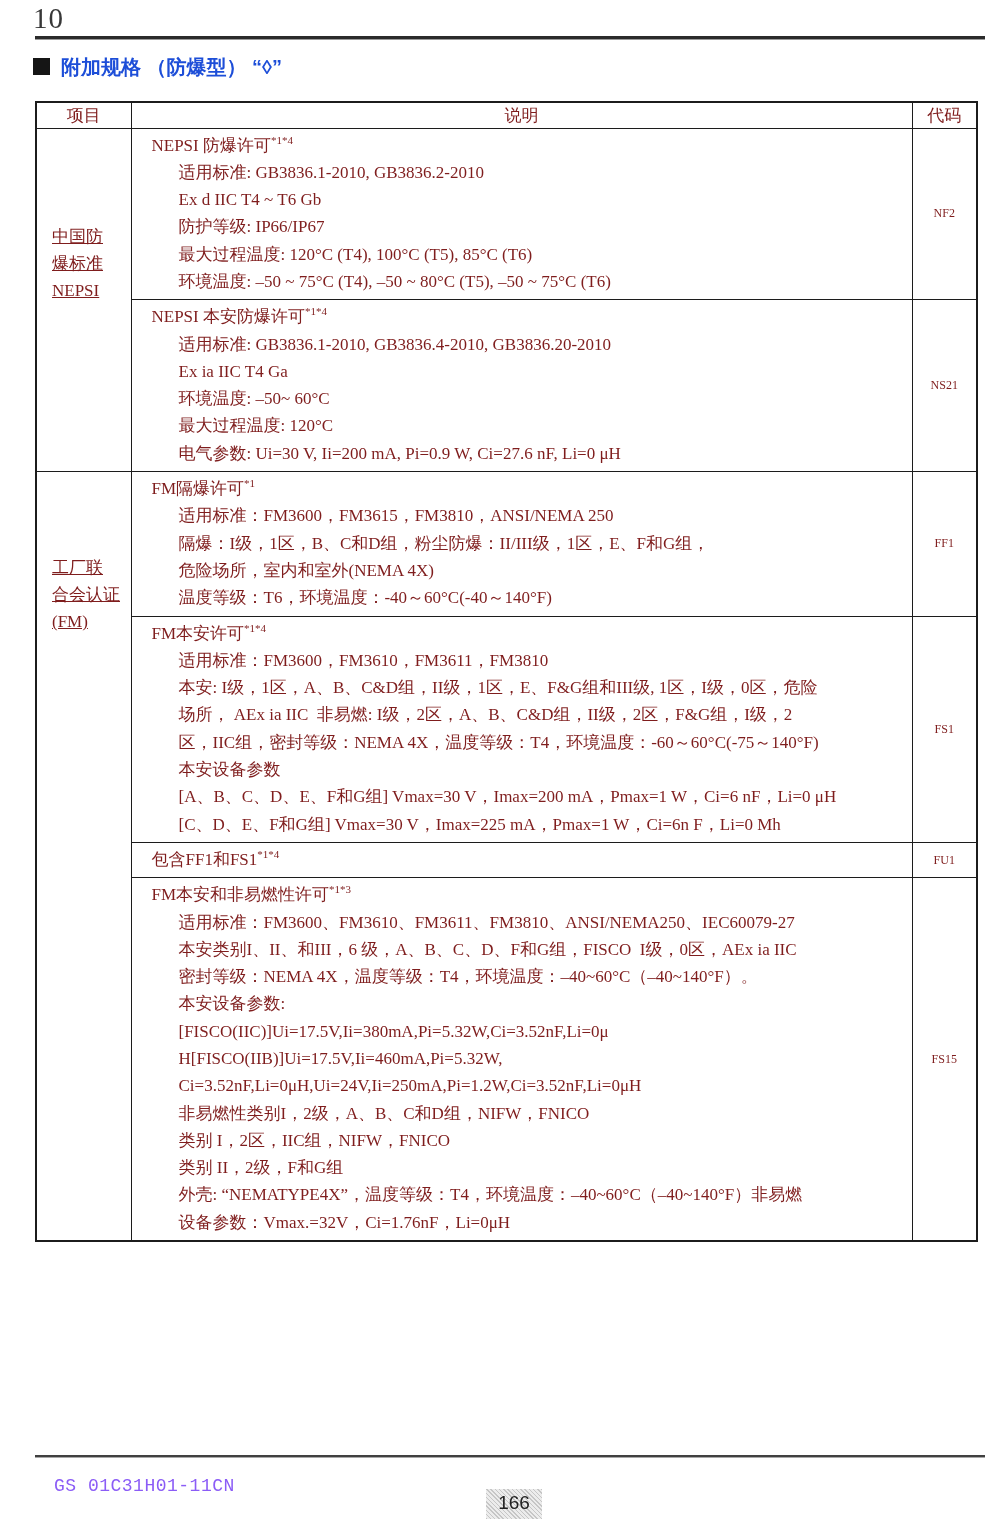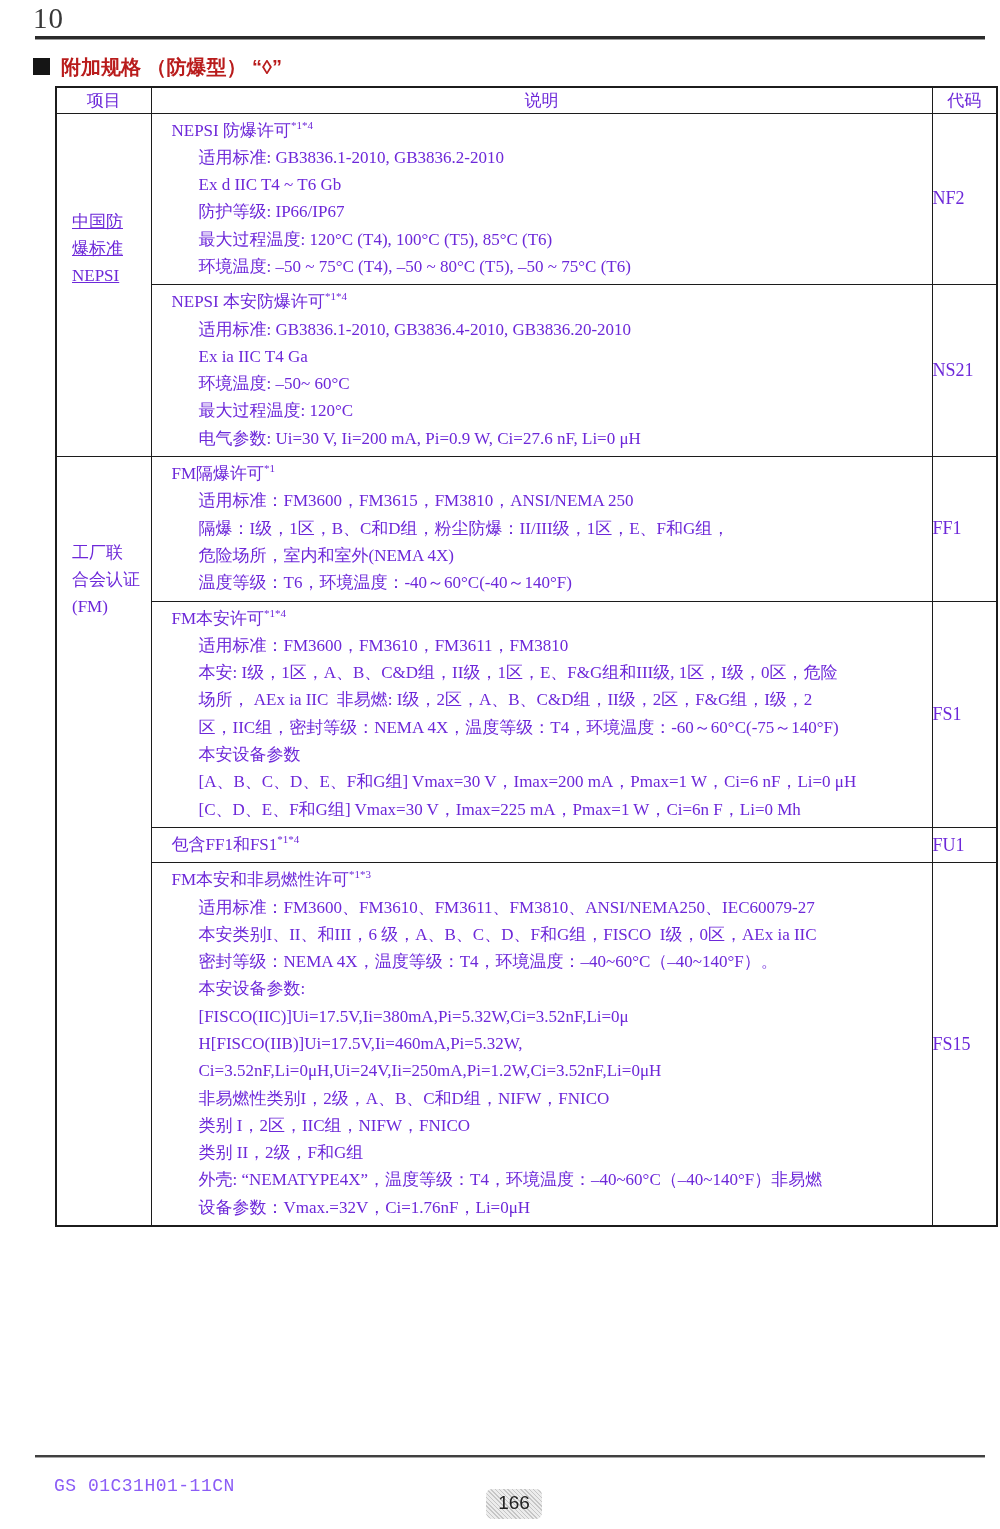--- a/index.html
+++ b/index.html
@@ -14,61 +14,60 @@
     font-family:Liberation Serif, serif;
     font-size:29px; color:#383838; letter-spacing:1px;
   }
   .top-rule {
     position:absolute; left:35px; top:36px; width:950px; height:4px;
     background:#2b2b2b; border-bottom:1px solid #9a9a9a;
   }
   .heading {
     position:absolute; left:33px; top:54px; margin:0;
     font-family:"Liberation Sans","DejaVu Sans",sans-serif;
-    font-weight:bold; font-size:20px; color:#b91c1c;
+    font-weight:bold; font-size:20px; color:#1d4ed8;
     display:flex; align-items:flex-start; gap:11px;
   }
   .heading .sq { width:17px; height:17px; background:#151515; margin-top:4px; flex:none; }
 
   table.spec {
-    position:absolute; left:35px; top:86px; width:941px;
+    position:absolute; left:35px; top:101px; width:941px;
     border-collapse:collapse; table-layout:fixed;
-    font-size:17px; color:#6d28d9;margin-left:20px;
+    font-size:17px; color:#7f1d1d;
   }
   table.spec th, table.spec td { border:1px solid #1c1c1c; }
   table.spec { border:2px solid #1c1c1c; }
   th.col-h {
     font-weight:normal; height:26px; text-align:center;
     font-size:17px; padding:0;
   }
   td.item-cell { vertical-align:top; padding:0 4px 0 15px; }
   td.item-cell .item-line { line-height:27px; }
   .item-g0 { padding-top:94px !important;text-decoration:underline; }
-  .item-g1 { padding-top:82px !important; }
+  .item-g1 { padding-top:82px !important;text-decoration:underline; }
   td.desc-cell { vertical-align:top; padding:3px 6px 4px 20px; }
   td.desc-cell .line { line-height:27.3px; white-space:pre-wrap; }
   td.desc-cell .line.indent { padding-left:27px; }
   td.desc-cell sup { font-size:11px; line-height:0; }
-  td.code-cell { vertical-align:middle; font-size:18px; padding:0; }
+  td.code-cell { text-align:center; vertical-align:middle; font-size:12px; padding:0; }
 
   .footer-rule {
     position:absolute; left:35px; top:1455px; width:950px; height:3px;
     background:#404040; border-bottom:1px solid #a8a8a8;
   }
   .doc-code {
     position:absolute; left:54px; top:1476px;
     font-family:Liberation Mono, monospace;
     font-size:18px; color:#8b5cf6; letter-spacing:0.5px;
   }
   .page-badge {
     position:absolute; left:486px; top:1489px; min-width:56px; text-align:center;
     font-family:"Liberation Sans","DejaVu Sans",sans-serif;
     font-size:19px; color:#222; padding:3px 9px 5px 9px;
     background:repeating-linear-gradient(45deg,#c6c6c6 0 1px,#ececec 1px 3px);
-    border-radius:6px;
   }
 </style>
 </head>
 <body>
 
 <div class="top-pagenum">10</div>
 <div class="top-rule"></div>
 
 <h1 class="heading">
   <span class="sq"></span>

